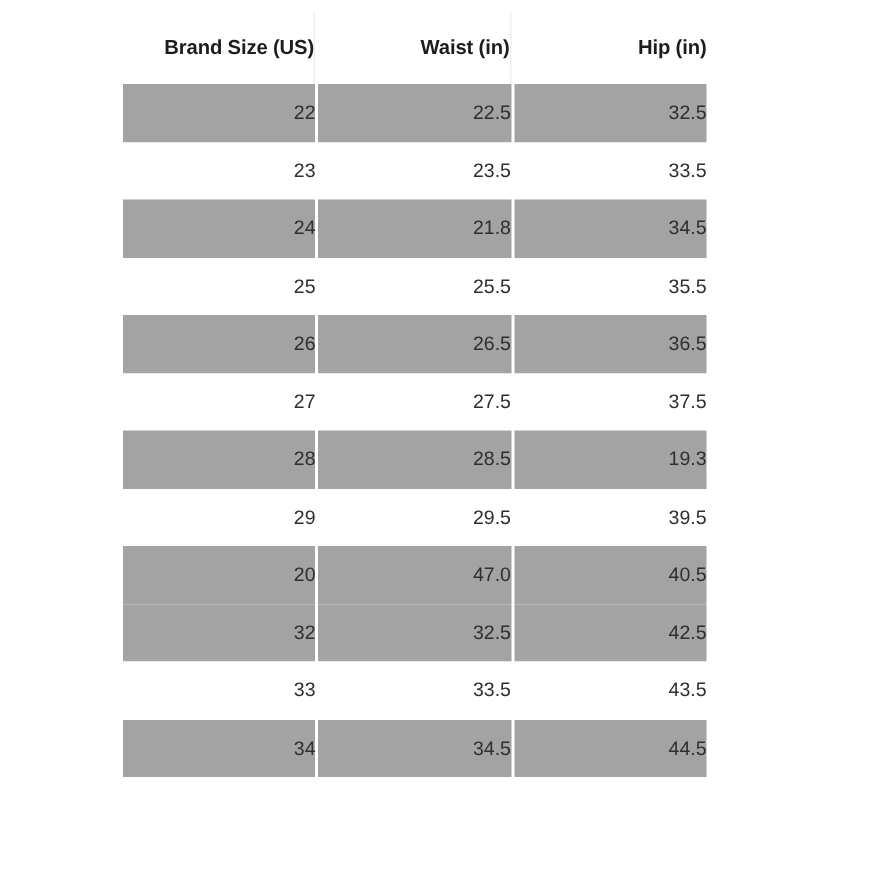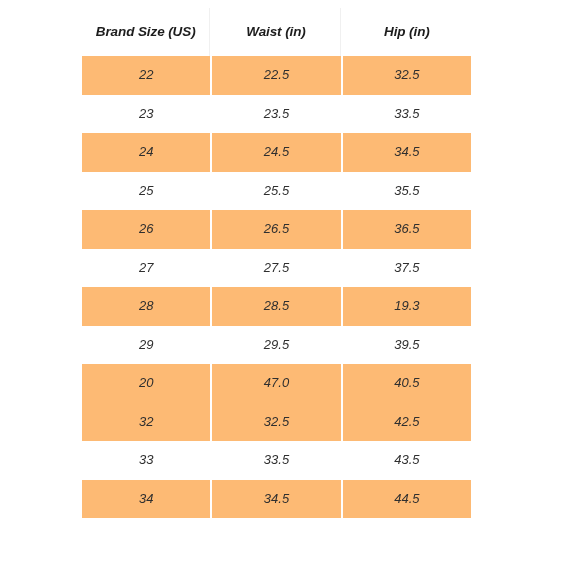--- a/index.html
+++ b/index.html
@@ -23,26 +23,25 @@
 
   table.size-chart {
     width: 393px;
     border-collapse: separate;
     border-spacing: 2px 0;
     table-layout: fixed;
   }
 
   table.size-chart th,
   table.size-chart td {
-    text-align: center;
+    text-align: right;
     vertical-align: middle;
     padding: 0;
     height: 38.5px;
     line-height: 38.5px;
-    font-style: italic;
   }
 
   table.size-chart th {
     font-size: 13.5px;
     font-weight: bold;
     color: #1d1d1d;
     letter-spacing: -0.1px;
     height: 48px;
     line-height: 48px;
     background: #ffffff;
@@ -53,21 +52,21 @@
   }
 
   table.size-chart td {
     font-size: 13px;
     font-weight: normal;
     color: #2f2f2f;
     background: #ffffff;
   }
 
   table.size-chart tr.shaded td {
-    background: #fdba74;
+    background: #a3a3a3;
   }
 </style>
 </head>
 <body>
 
 <div id="size-chart-wrap">
   <table class="size-chart">
     <thead>
       <tr>
         <th>Brand Size (US)</th>
@@ -81,21 +80,21 @@
           <td>22.5</td>
           <td>32.5</td>
         </tr>
         <tr>
           <td>23</td>
           <td>23.5</td>
           <td>33.5</td>
         </tr>
         <tr class="shaded">
           <td>24</td>
-          <td>24.5</td>
+          <td>21.8</td>
           <td>34.5</td>
         </tr>
         <tr>
           <td>25</td>
           <td>25.5</td>
           <td>35.5</td>
         </tr>
         <tr class="shaded">
           <td>26</td>
           <td>26.5</td>

